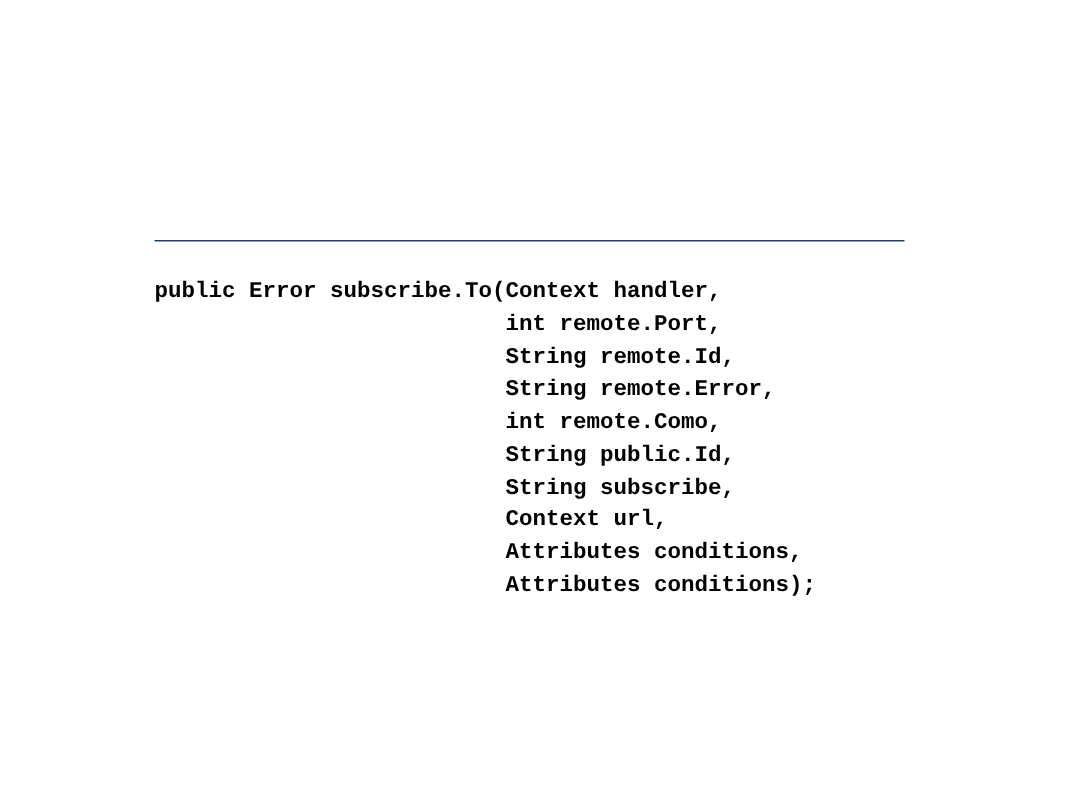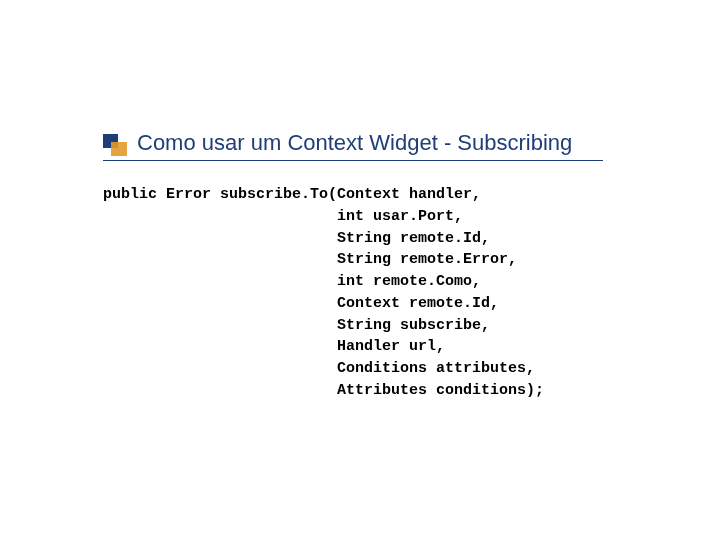--- a/index.html
+++ b/index.html
@@ -10,31 +10,24 @@
   .title-icon .sq1 { position: absolute; top: 0; left: 0; width: 15px; height: 14px; background: #1f3e78; }
   .title-icon .sq2 { position: absolute; top: 8px; left: 8px; width: 16px; height: 14px; background: #e29a2b; opacity: 0.9; }
   .title { font-size: 22px; color: #1f3e78; font-family: Verdana, Arial, sans-serif; font-weight: 400; white-space: nowrap; }
   .underline { position: absolute; top: 160px; left: 103px; width: 500px; height: 1px; background: #1f3e78; }
   .code-block { position: absolute; top: 184px; left: 103px; font-family: "Courier New", Courier, monospace; font-size: 15px; color: #000; white-space: pre; line-height: 1.45; font-weight: bold; }
 </style>
 </head>
 <body>
 
 <div class="slide">
-  <div class="title-wrap">
-    <div class="title-icon">
-      <div class="sq1"></div>
-      <div class="sq2"></div>
-    </div>
-    <div class="title">Como usar um Context Widget - Subscribing</div>
-  </div>
   <div class="underline"></div>
   <pre class="code-block"><span>public Error subscribe.To(Context handler,</span>
-<span><span>                          </span><span>int usar.Port,</span></span>
+<span><span>                          </span><span>int remote.Port,</span></span>
 <span><span>                          </span><span>String remote.Id,</span></span>
 <span><span>                          </span><span>String remote.Error,</span></span>
 <span><span>                          </span><span>int remote.Como,</span></span>
-<span><span>                          </span><span>Context remote.Id,</span></span>
+<span><span>                          </span><span>String public.Id,</span></span>
 <span><span>                          </span><span>String subscribe,</span></span>
-<span><span>                          </span><span>Handler url,</span></span>
-<span><span>                          </span><span>Conditions attributes,</span></span>
+<span><span>                          </span><span>Context url,</span></span>
+<span><span>                          </span><span>Attributes conditions,</span></span>
 <span><span>                          </span><span>Attributes conditions);</span></span></pre>
 </div>
 
 </body></html>

